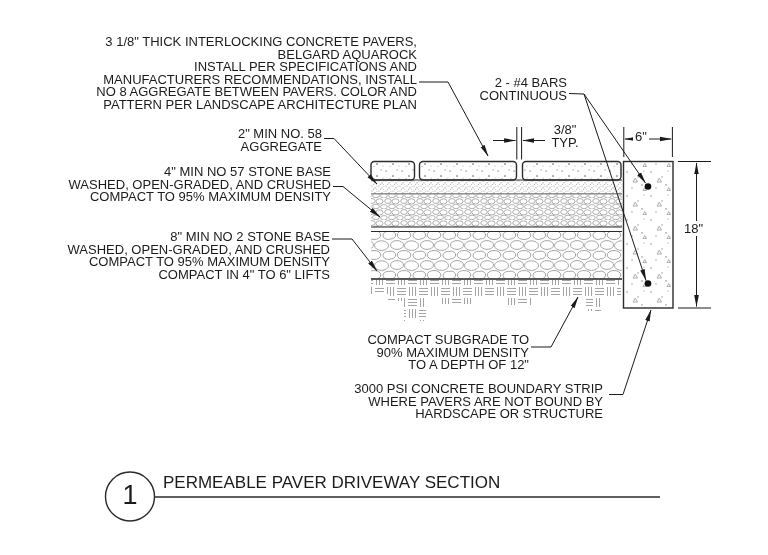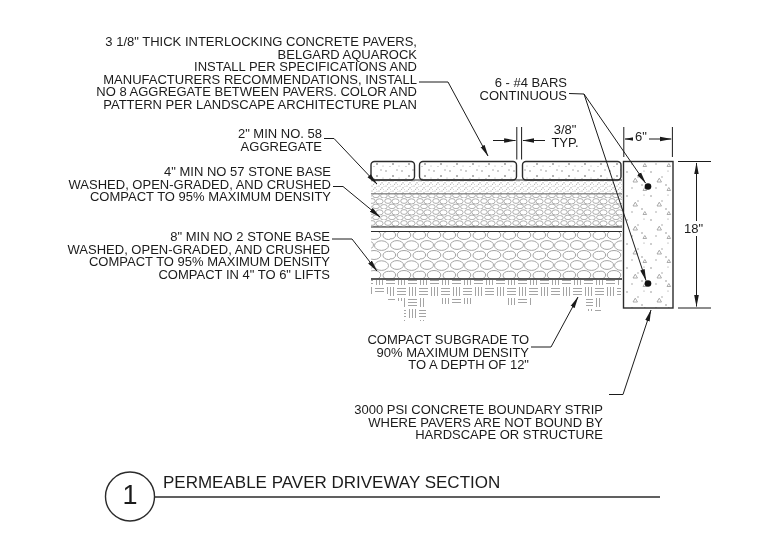--- a/index.html
+++ b/index.html
@@ -162,28 +162,28 @@
 
   <div class="note" style="top:166px;right:437px;">4" MIN NO 57 STONE BASE
 WASHED, OPEN-GRADED, AND CRUSHED
 COMPACT TO 95% MAXIMUM DENSITY</div>
 
   <div class="note" style="top:231px;right:438px;">8" MIN NO 2 STONE BASE
 WASHED, OPEN-GRADED, AND CRUSHED
 COMPACT TO 95% MAXIMUM DENSITY
 COMPACT IN 4" TO 6" LIFTS</div>
 
-  <div class="note" style="top:77px;right:201px;">6 - #4 BARS
+  <div class="note" style="top:77px;right:201px;">2 - #4 BARS
 CONTINUOUS</div>
 
   <div class="note" style="top:334px;right:239px;margin-left:21px;">COMPACT SUBGRADE TO
 90% MAXIMUM DENSITY
 TO A DEPTH OF 12"</div>
 
-  <div class="note" style="top:404px;right:165px;">3000 PSI CONCRETE BOUNDARY STRIP
+  <div class="note" style="top:383px;right:165px;">3000 PSI CONCRETE BOUNDARY STRIP
 WHERE PAVERS ARE NOT BOUND BY
 HARDSCAPE OR STRUCTURE</div>
 
   <div class="dim" style="top:123px;left:540px;width:50px;">3/8"
 TYP.</div>
 
   <div class="dim bg" style="top:129px;left:633px;">6"</div>
 
   <div class="dim bg" style="top:221px;left:682px;">18"</div>
 

